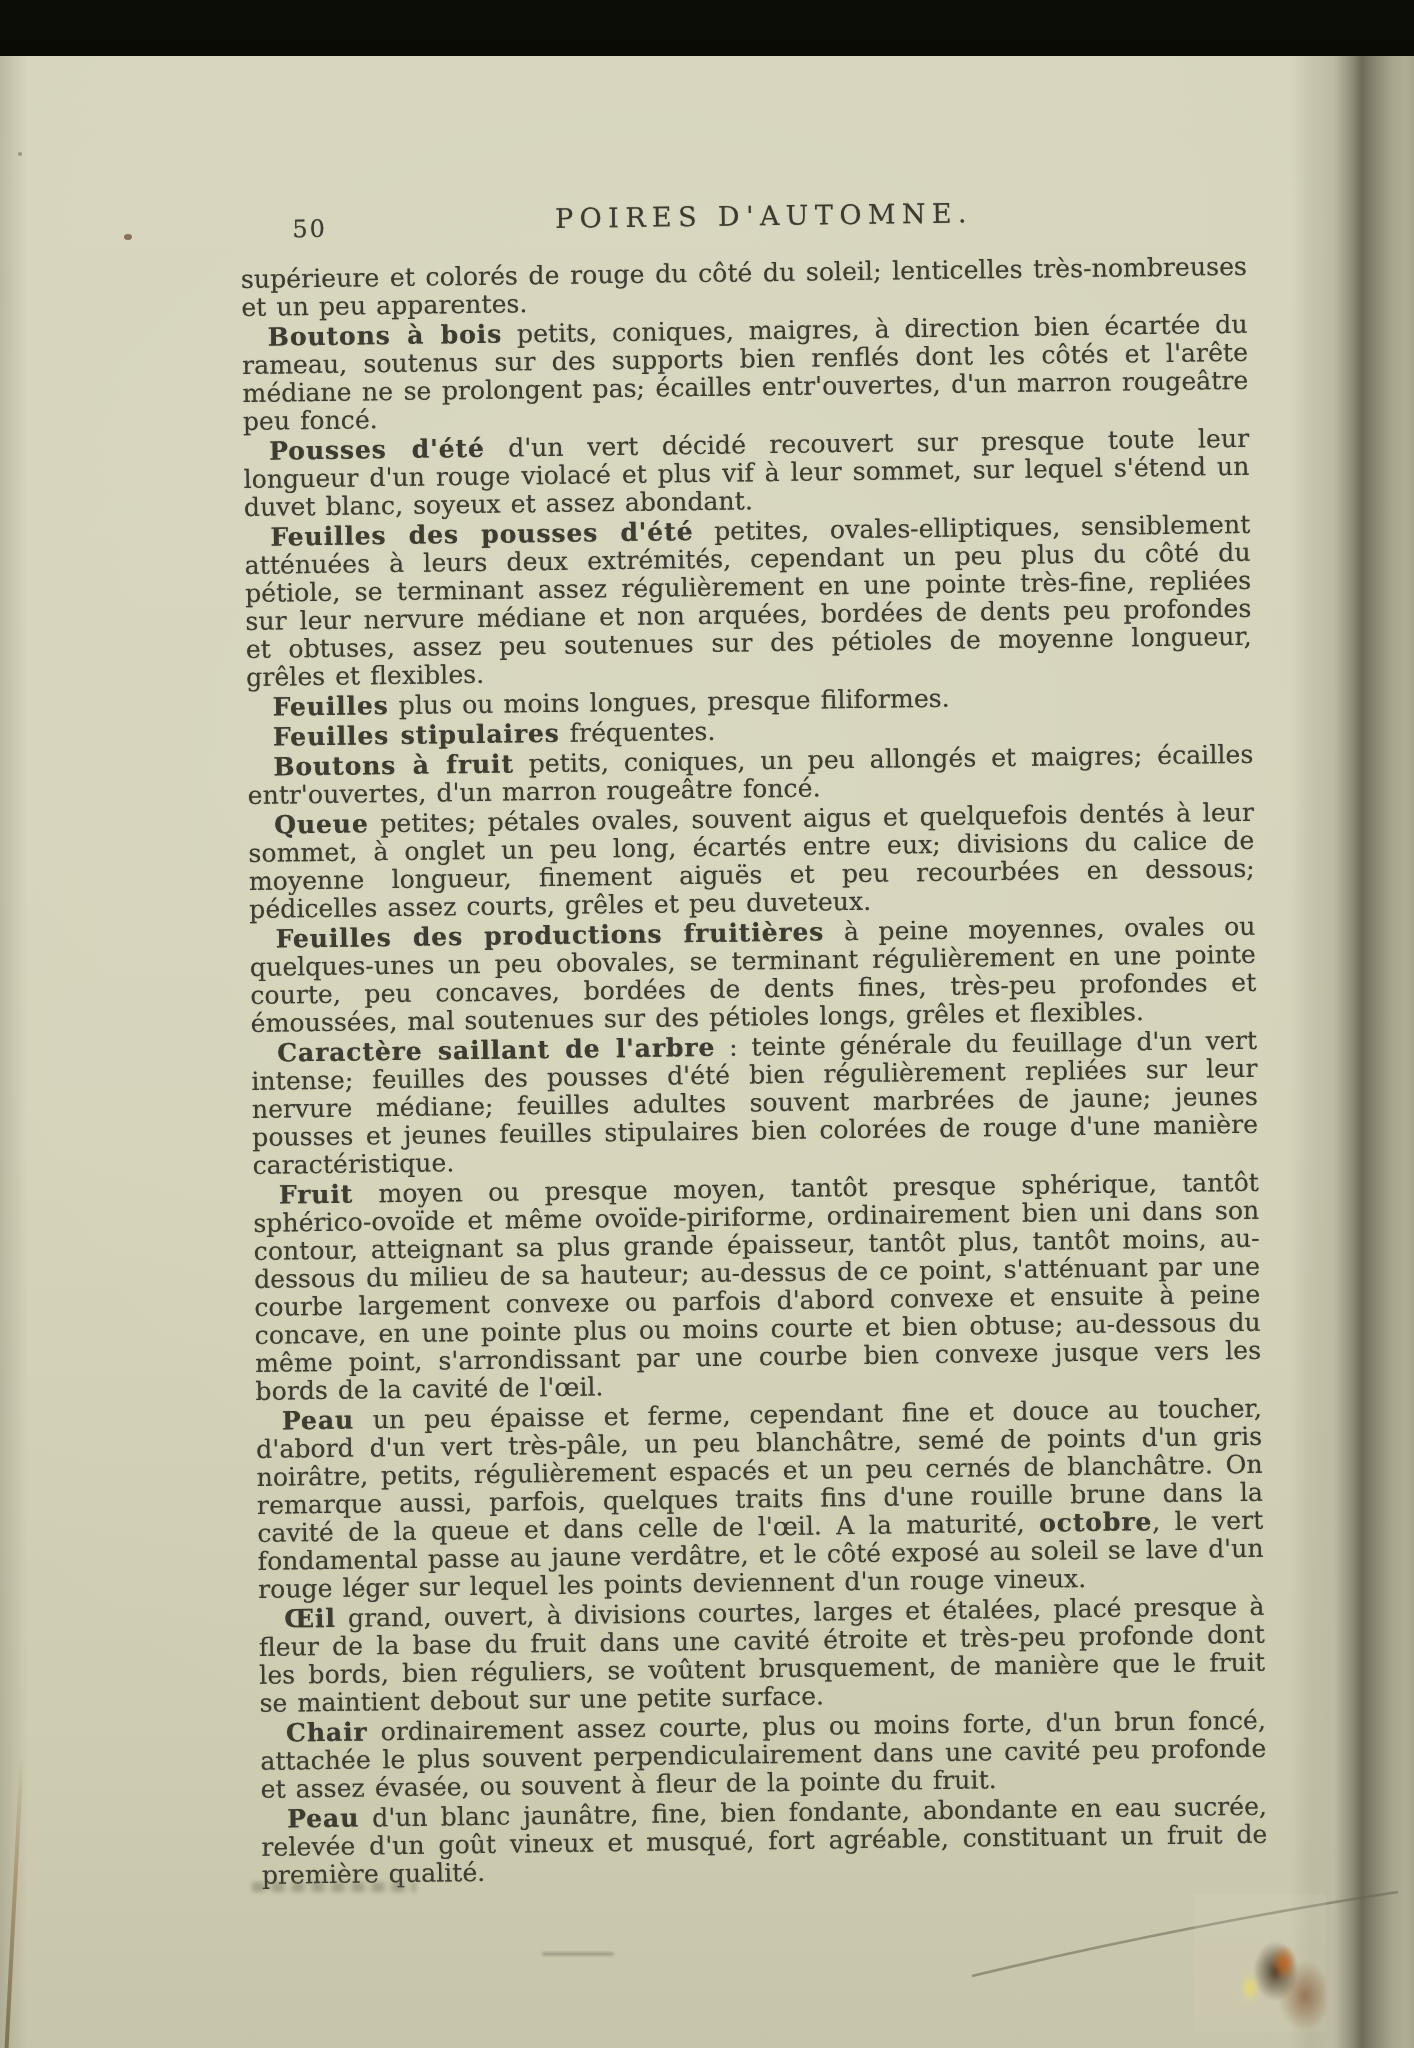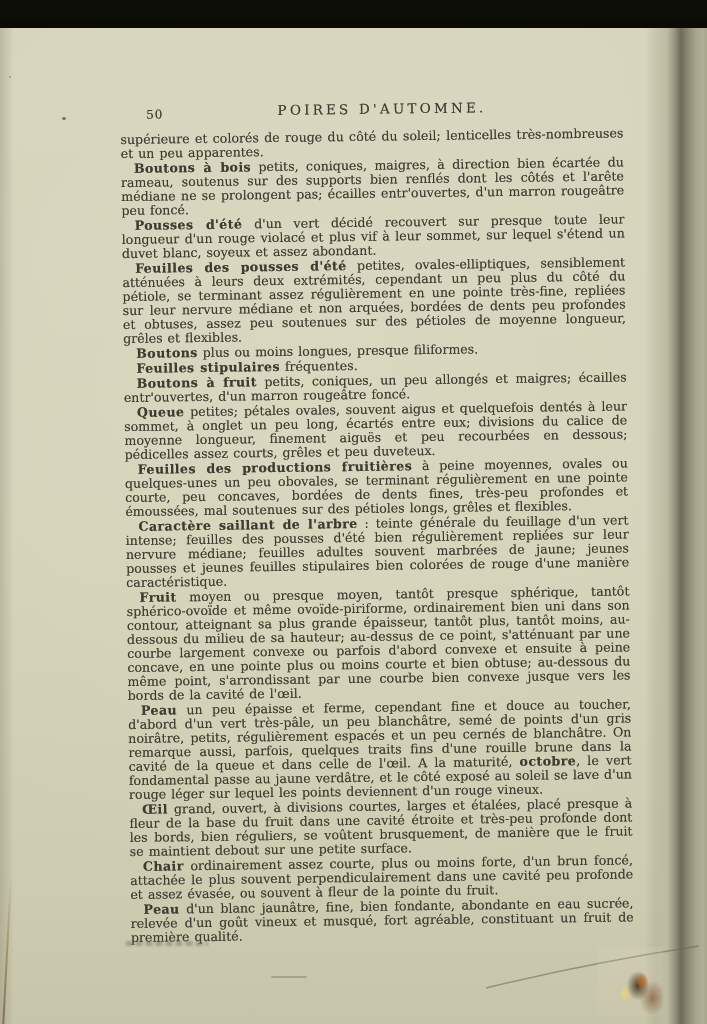--- a/index.html
+++ b/index.html
@@ -103,21 +103,21 @@
   <div class="content">
     <div class="page-header">
       <span class="page-number">50</span>
       <span class="page-title">POIRES D'AUTOMNE.</span>
     </div>
     <div class="page-body">
         <p class="para no-indent"><span class="txt">supérieure et colorés de rouge du côté du soleil; lenticelles très-nombreuses et un peu apparentes.</span></p>
         <p class="para"><span class="lbl">Boutons à bois</span><span class="txt"> petits, coniques, maigres, à direction bien écartée du rameau, soutenus sur des supports bien renflés dont les côtés et l'arête médiane ne se prolongent pas; écailles entr'ouvertes, d'un marron rougeâtre peu foncé.</span></p>
         <p class="para"><span class="lbl">Pousses d'été</span><span class="txt"> d'un vert décidé recouvert sur presque toute leur longueur d'un rouge violacé et plus vif à leur sommet, sur lequel s'étend un duvet blanc, soyeux et assez abondant.</span></p>
         <p class="para"><span class="lbl">Feuilles des pousses d'été</span><span class="txt"> petites, ovales-elliptiques, sensiblement atténuées à leurs deux extrémités, cependant un peu plus du côté du pétiole, se terminant assez régulièrement en une pointe très-fine, repliées sur leur nervure médiane et non arquées, bordées de dents peu profondes et obtuses, assez peu soutenues sur des pétioles de moyenne longueur, grêles et flexibles.</span></p>
-        <p class="para"><span class="lbl">Boutons</span><span class="txt"> plus ou moins longues, presque filiformes.</span></p>
+        <p class="para"><span class="lbl">Feuilles</span><span class="txt"> plus ou moins longues, presque filiformes.</span></p>
         <p class="para"><span class="lbl">Feuilles stipulaires</span><span class="txt"> fréquentes.</span></p>
         <p class="para"><span class="lbl">Boutons à fruit</span><span class="txt"> petits, coniques, un peu allongés et maigres; écailles entr'ouvertes, d'un marron rougeâtre foncé.</span></p>
         <p class="para"><span class="lbl">Queue</span><span class="txt"> petites; pétales ovales, souvent aigus et quelquefois dentés à leur sommet, à onglet un peu long, écartés entre eux; divisions du calice de moyenne longueur, finement aiguës et peu recourbées en dessous; pédicelles assez courts, grêles et peu duveteux.</span></p>
         <p class="para"><span class="lbl">Feuilles des productions fruitières</span><span class="txt"> à peine moyennes, ovales ou quelques-unes un peu obovales, se terminant régulièrement en une pointe courte, peu concaves, bordées de dents fines, très-peu profondes et émoussées, mal soutenues sur des pétioles longs, grêles et flexibles.</span></p>
         <p class="para"><span class="lbl">Caractère saillant de l'arbre</span><span class="txt"> : teinte générale du feuillage d'un vert intense; feuilles des pousses d'été bien régulièrement repliées sur leur nervure médiane; feuilles adultes souvent marbrées de jaune; jeunes pousses et jeunes feuilles stipulaires bien colorées de rouge d'une manière caractéristique.</span></p>
         <p class="para"><span class="lbl">Fruit</span><span class="txt"> moyen ou presque moyen, tantôt presque sphérique, tantôt sphérico-ovoïde et même ovoïde-piriforme, ordinairement bien uni dans son contour, atteignant sa plus grande épaisseur, tantôt plus, tantôt moins, au-dessous du milieu de sa hauteur; au-dessus de ce point, s'atténuant par une courbe largement convexe ou parfois d'abord convexe et ensuite à peine concave, en une pointe plus ou moins courte et bien obtuse; au-dessous du même point, s'arrondissant par une courbe bien convexe jusque vers les bords de la cavité de l'œil.</span></p>
         <p class="para"><span class="lbl">Peau</span><span class="txt"> un peu épaisse et ferme, cependant fine et douce au toucher, d'abord d'un vert très-pâle, un peu blanchâtre, semé de points d'un gris noirâtre, petits, régulièrement espacés et un peu cernés de blanchâtre. On remarque aussi, parfois, quelques traits fins d'une rouille brune dans la cavité de la queue et dans celle de l'œil. A la maturité, </span><span class="lbl">octobre</span><span class="txt">, le vert fondamental passe au jaune verdâtre, et le côté exposé au soleil se lave d'un rouge léger sur lequel les points deviennent d'un rouge vineux.</span></p>
         <p class="para"><span class="lbl">Œil</span><span class="txt"> grand, ouvert, à divisions courtes, larges et étalées, placé presque à fleur de la base du fruit dans une cavité étroite et très-peu profonde dont les bords, bien réguliers, se voûtent brusquement, de manière que le fruit se maintient debout sur une petite surface.</span></p>
         <p class="para"><span class="lbl">Chair</span><span class="txt"> ordinairement assez courte, plus ou moins forte, d'un brun foncé, attachée le plus souvent perpendiculairement dans une cavité peu profonde et assez évasée, ou souvent à fleur de la pointe du fruit.</span></p>
         <p class="para"><span class="lbl">Peau</span><span class="txt"> d'un blanc jaunâtre, fine, bien fondante, abondante en eau sucrée, relevée d'un goût vineux et musqué, fort agréable, constituant un fruit de première qualité.</span></p>

